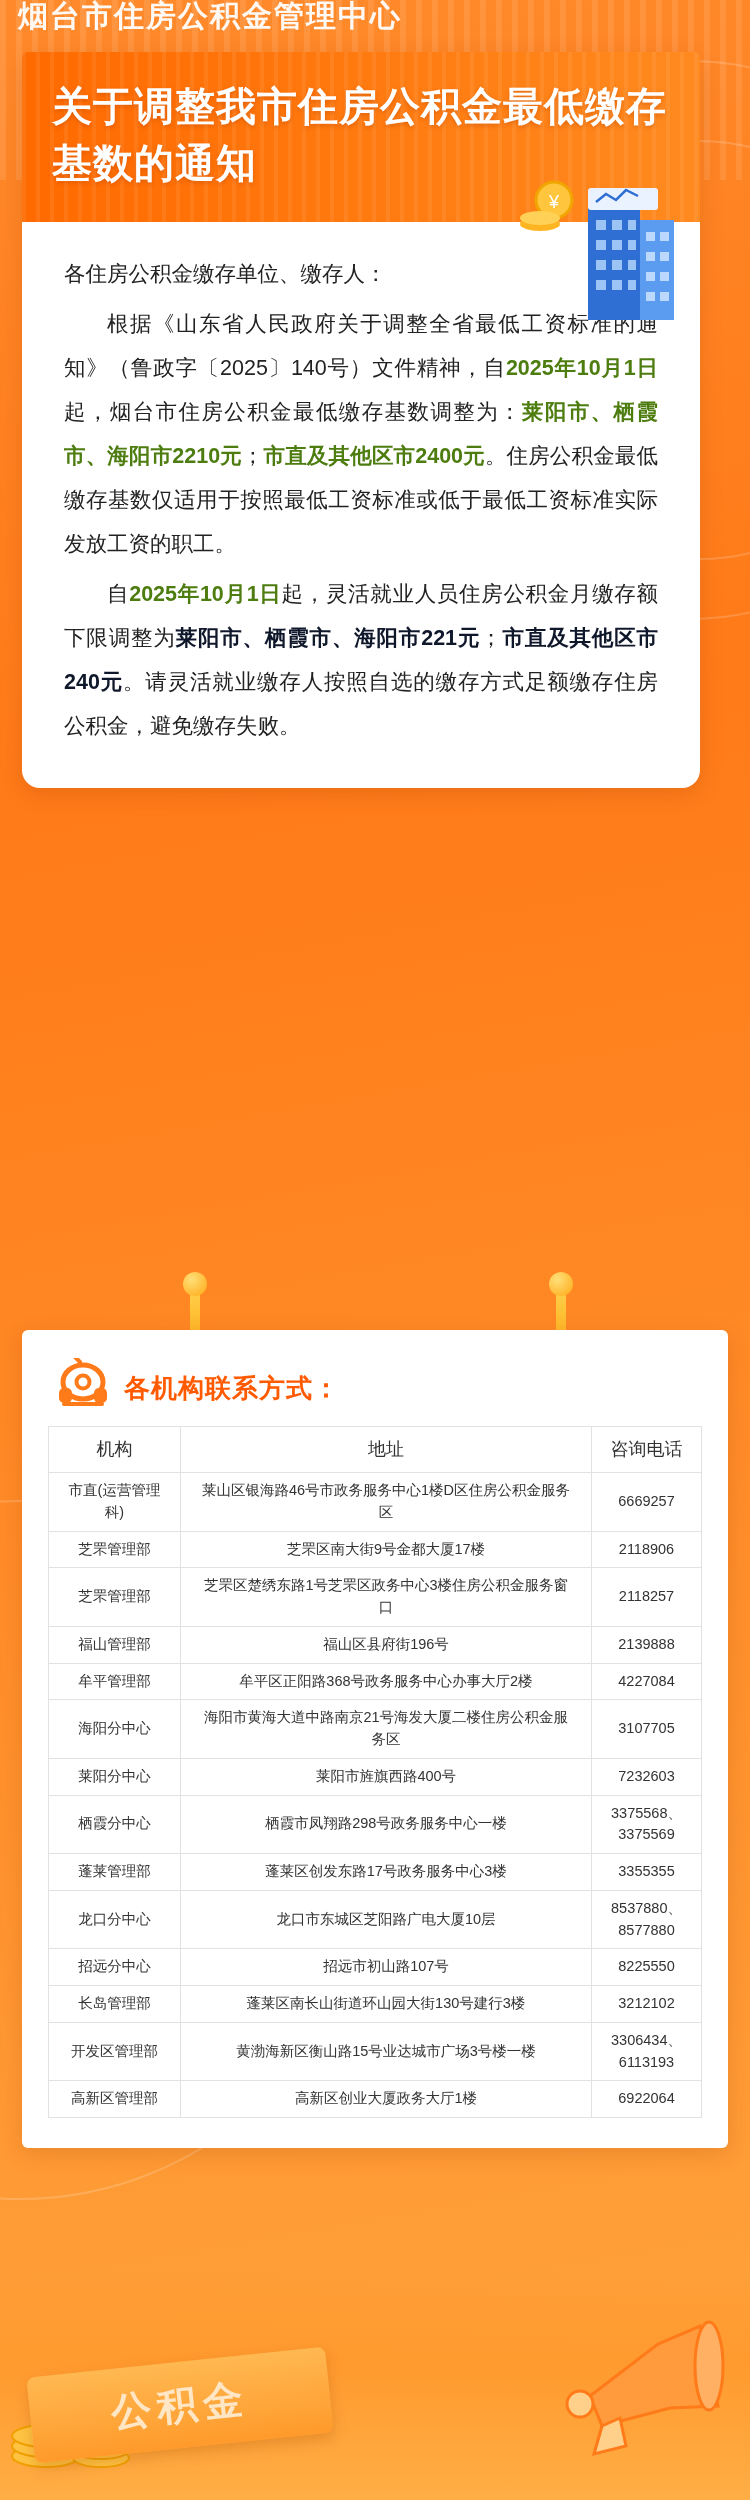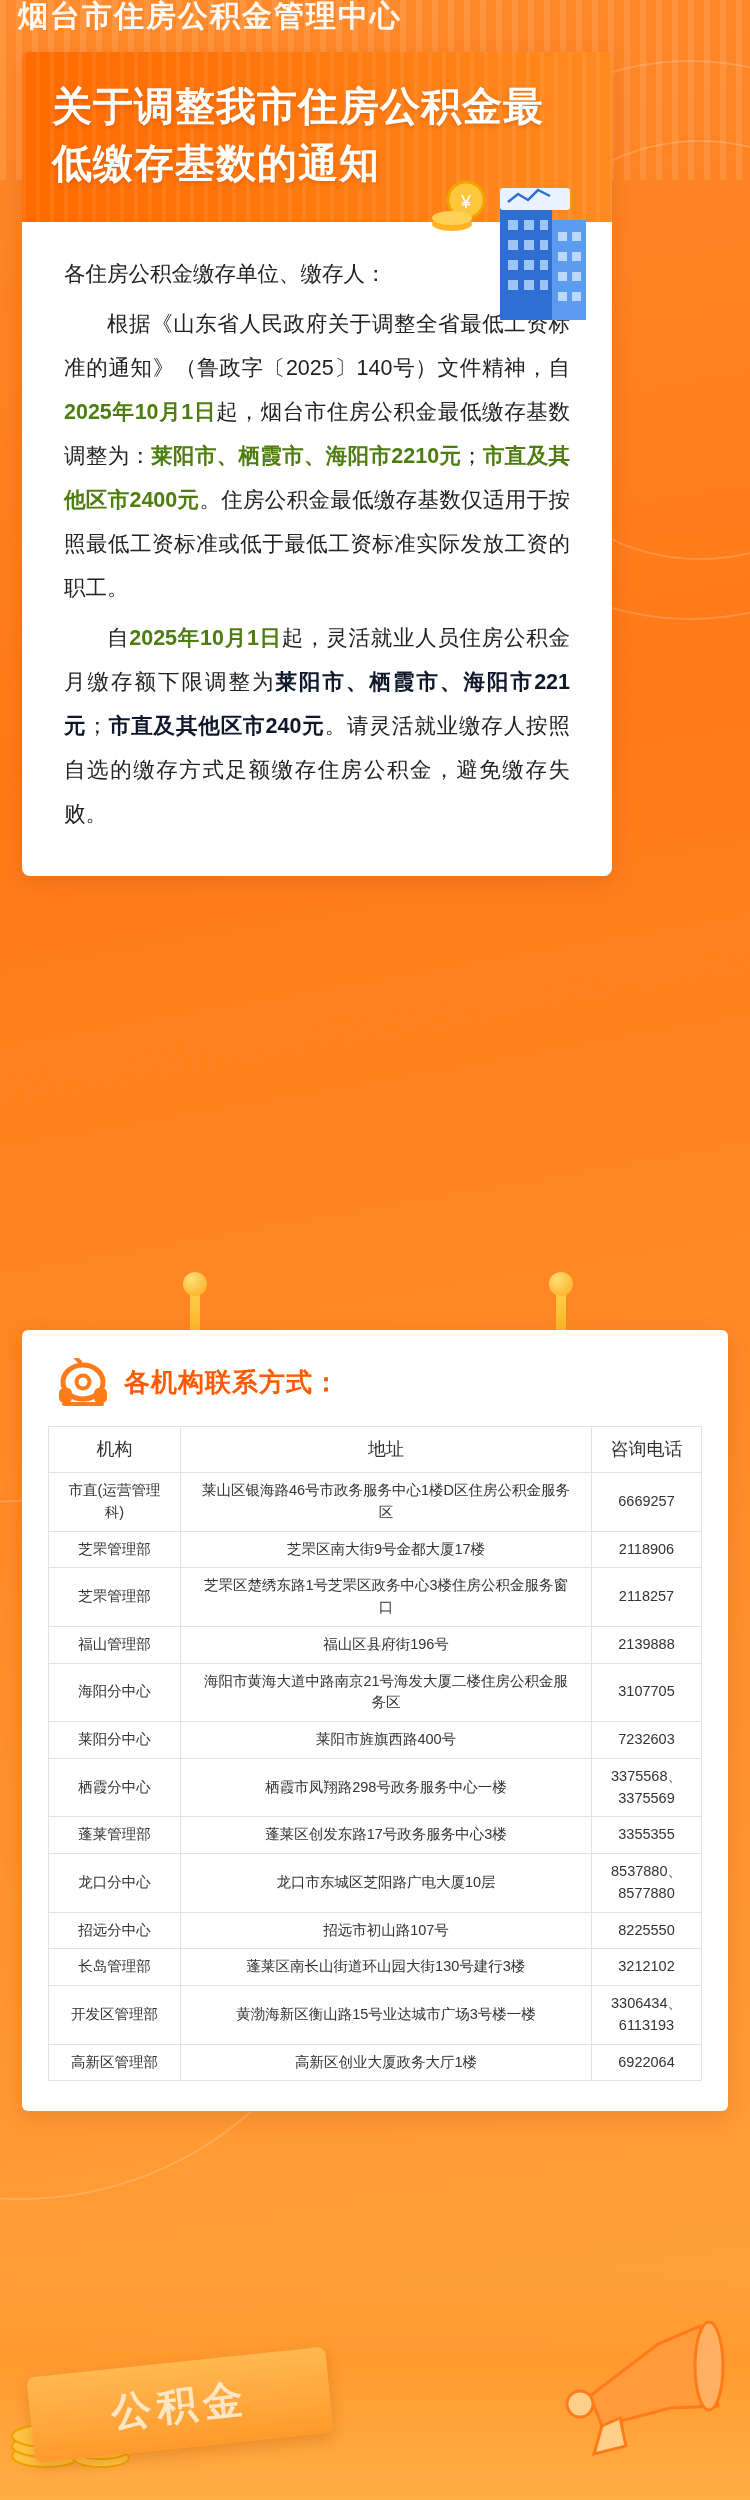--- a/index.html
+++ b/index.html
@@ -31,22 +31,22 @@
 
   
   .site-title {
     position: absolute; left: 18px; top: -4px;
     font-size: 30px; font-weight: 700; color: #ffffff;
     letter-spacing: 2px; opacity: 0.95; white-space: nowrap;
   }
 
   
   .main-card {
-    position: absolute; left: 22px; top: 52px; width: 590px;
-    background: #ffffff; border-radius: 8px;
+    position: absolute; left: 22px; top: 52px; width: 678px;
+    background: #ffffff; border-radius: 18px;
     box-shadow: 0 6px 22px rgba(140,50,0,0.18);
     padding-bottom: 34px;
   }
   .title-banner {
     background: linear-gradient(90deg, #ff6a00 0%, #ff8a1f 100%);
     padding: 26px 30px 30px 30px;
     position: relative; overflow: hidden;
     border-radius: 6px 6px 0 0;
   }
   .title-banner .banner-stripes {
@@ -92,21 +92,21 @@
   .conn-right { left: 556px; }
 
   
   .contact-card {
     position: absolute; left: 22px; top: 1330px; width: 706px;
     background: #ffffff; border-radius: 6px;
     box-shadow: 0 6px 22px rgba(140,50,0,0.18);
     padding: 28px 26px 30px 26px;
   }
   .contact-head {
-    display: flex; align-items: center; gap: 14px; margin-bottom: 20px; padding-left: 8px;
+    display: flex; align-items: flex-end; gap: 14px; margin-bottom: 20px; padding-left: 8px;
   }
   .phone-icon { width: 54px; height: 48px; flex: 0 0 auto; }
   .contact-title {
     font-size: 26px; font-weight: 700; color: #ff5a00; letter-spacing: 1px;
   }
 
   table.contacts {
     width: 100%; border-collapse: collapse; table-layout: fixed;
   }
   table.contacts th, table.contacts td {
@@ -246,20 +246,25 @@
           <td>芝罘管理部</td>
           <td>芝罘区楚绣东路1号芝罘区政务中心3楼住房公积金服务窗口</td>
           <td>2118257</td>
         </tr>
         <tr>
           <td>福山管理部</td>
           <td>福山区县府街196号</td>
           <td>2139888</td>
         </tr>
         <tr>
+          <td>牟平管理部</td>
+          <td>牟平区正阳路368号政务服务中心办事大厅2楼</td>
+          <td>4227084</td>
+        </tr>
+        <tr>
           <td>海阳分中心</td>
           <td>海阳市黄海大道中路南京21号海发大厦二楼住房公积金服务区</td>
           <td>3107705</td>
         </tr>
         <tr>
           <td>莱阳分中心</td>
           <td>莱阳市旌旗西路400号</td>
           <td>7232603</td>
         </tr>
         <tr>

